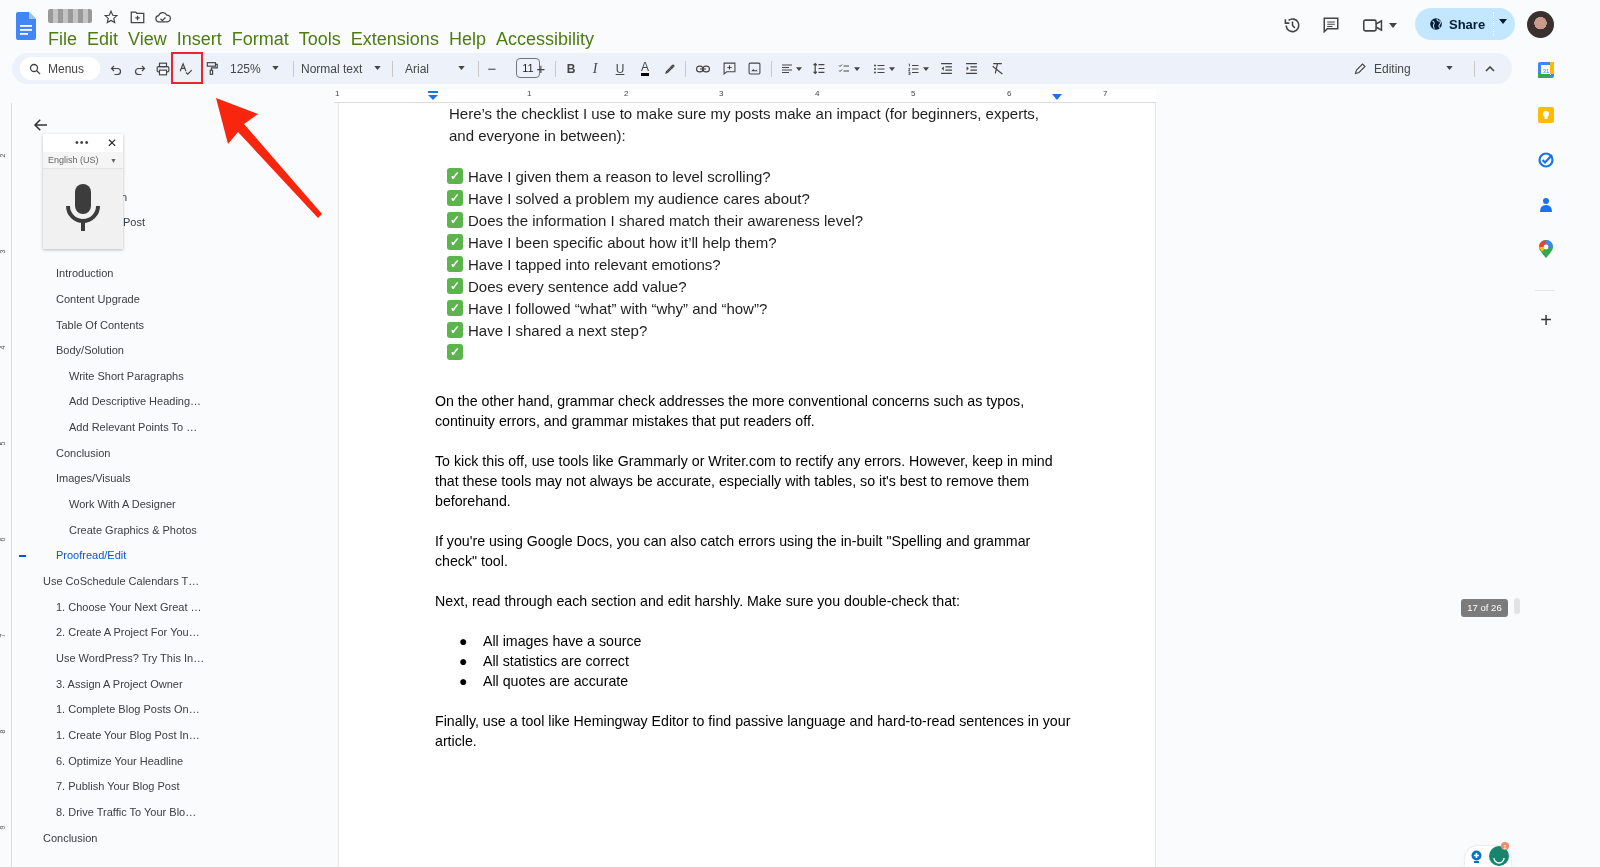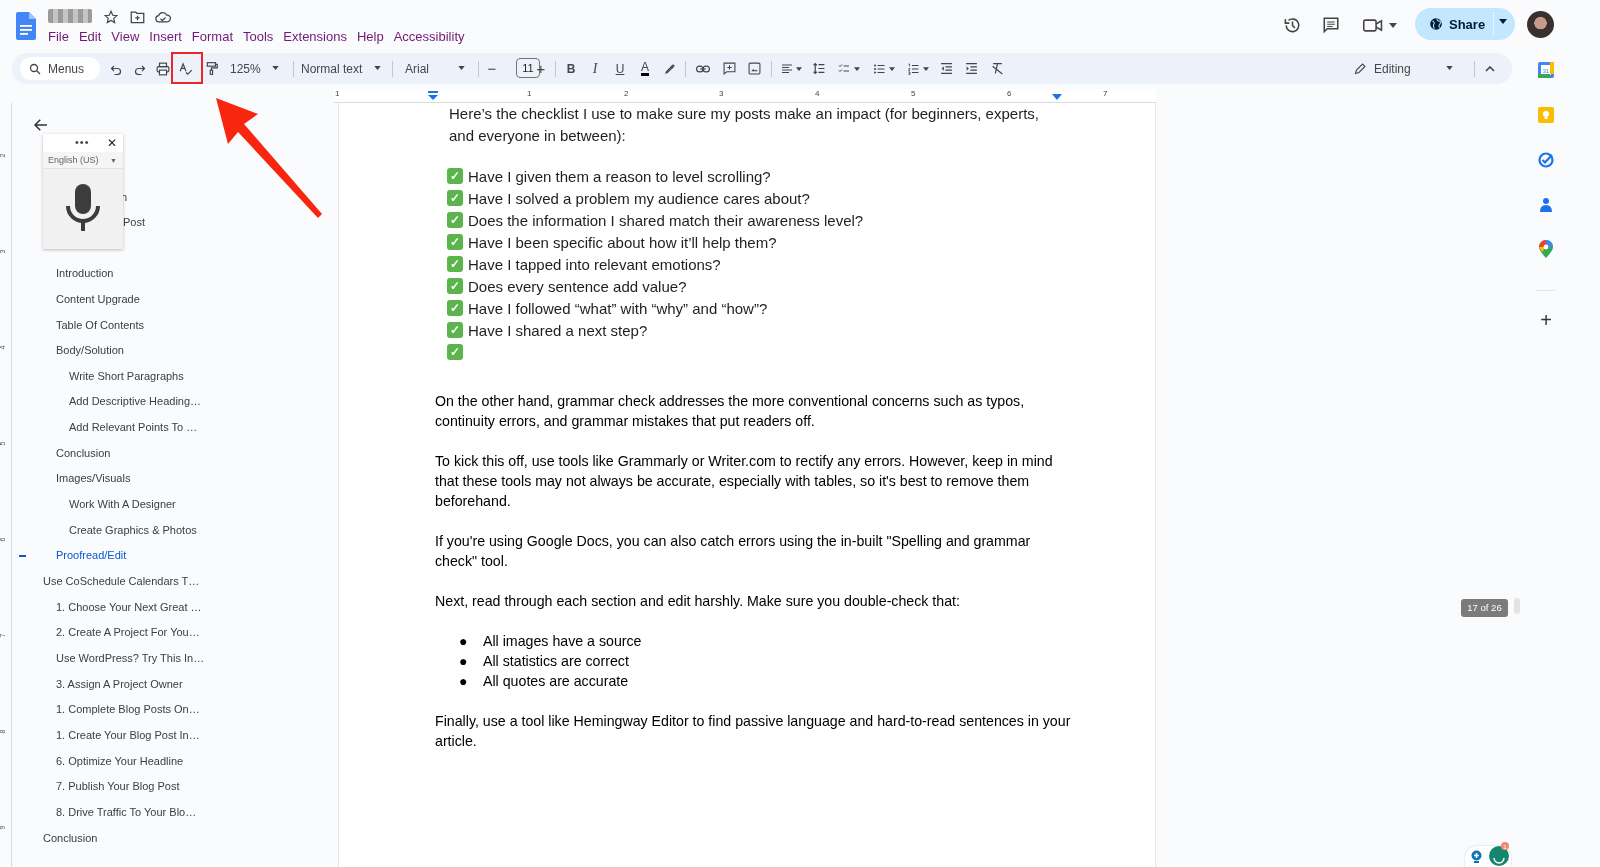--- a/index.html
+++ b/index.html
@@ -4,21 +4,21 @@
 <style>
   * { box-sizing: border-box; margin: 0; padding: 0; }
   html, body { width: 1600px; height: 867px; overflow: hidden; background: #f9fbfd; font-family: "Liberation Sans", sans-serif; color: #1f1f1f; }
 
   
   #topbar { position: absolute; left: 0; top: 0; width: 1600px; height: 50px; background: #f9fbfd; }
   .docs-logo { position: absolute; left: 16px; top: 12px; width: 20px; height: 28px; }
   .doc-title { position: absolute; left: 48px; top: 9px; width: 44px; height: 14px; background: repeating-linear-gradient(90deg,#9a9a9a 0 5px,#c4c4c4 5px 10px); border-radius: 2px; filter: blur(0.6px); }
   .title-icons { position: absolute; left: 103px; top: 9px; display: flex; gap: 10px; }
   .title-icons span { width: 16px; height: 16px; display: flex; align-items: center; justify-content: center; }
-  .menubar { position: absolute; left: 43px; top: 29px; display: flex; gap: 0; font-size: 13px; color: #701a75; }
+  .menubar { position: absolute; left: 43px; top: 29px; display: flex; gap: 0; font-size: 18px; color: #4d7c0f; }
   .menubar span { padding: 0 5px; cursor: pointer; }
   .tr-icon { position: absolute; top: 14px; width: 22px; height: 22px; display: flex; align-items: center; justify-content: center; }
   .share-btn { position: absolute; left: 1415px; top: 8px; width: 100px; height: 32px; background: #c2e7ff; border-radius: 16px; display: flex; align-items: center; font-size: 13px; font-weight: bold; color: #001d35; }
   .share-btn .lbl { margin-left: 34px; font-weight: 600; }
   .share-btn .divider { position: absolute; left: 78px; top: 4px; width: 1px; height: 24px; border-left: 1px dotted #fff; }
   .share-btn .caret { position: absolute; left: 84px; top: 11px; }
   .avatar { position: absolute; left: 1527px; top: 11px; width: 27px; height: 27px; border-radius: 50%; background: radial-gradient(circle at 50% 45%, #c99a8c 0 30%, #3a3030 32% 100%); }
 
   
   #toolbar { position: absolute; left: 12px; top: 53px; width: 1500px; height: 31px; background: #edf2fa; border-radius: 16px; }

